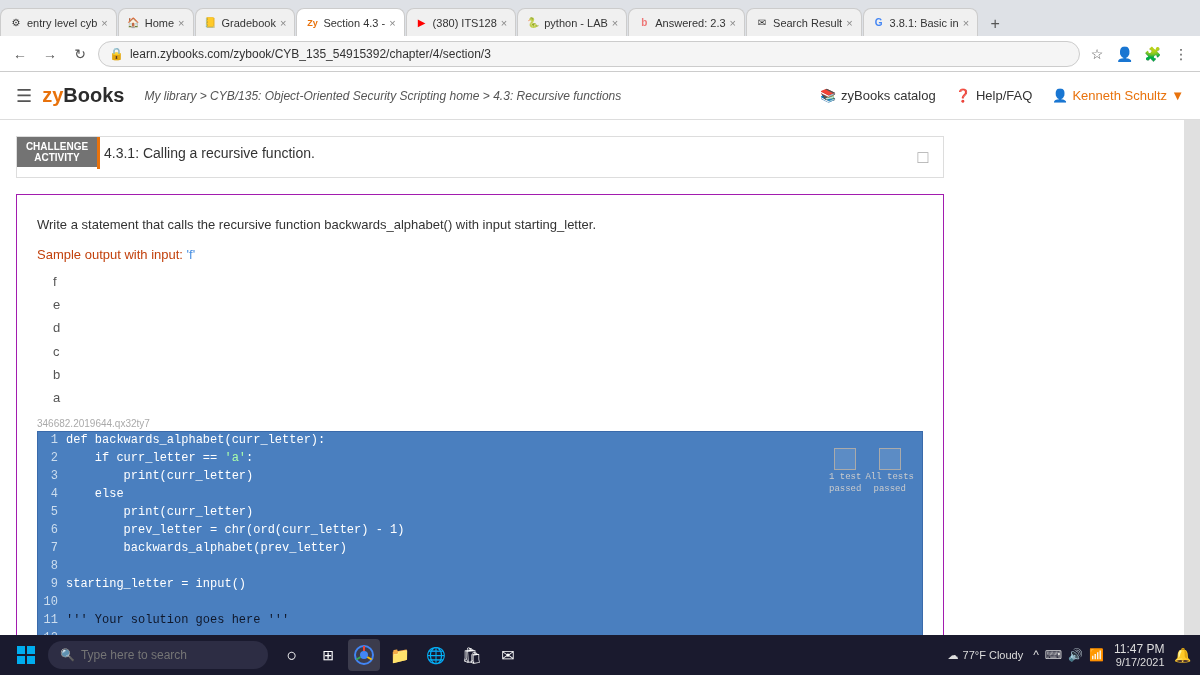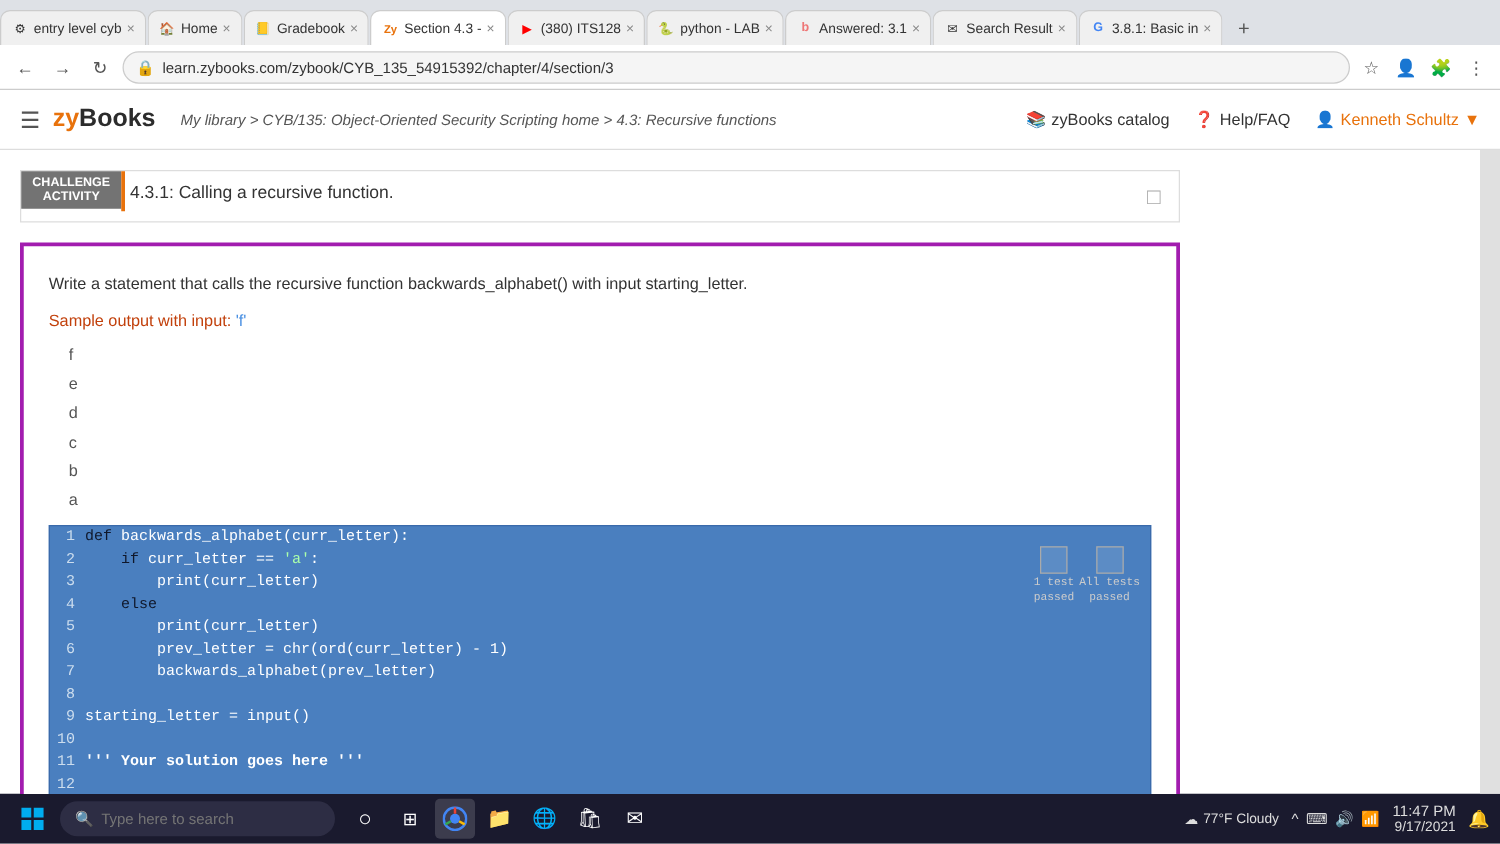--- a/index.html
+++ b/index.html
@@ -35,41 +35,41 @@
     .content-wrapper { width: 100%; max-width: 960px; padding: 16px; }
 
     
     .challenge-header { display: flex; align-items: flex-start; margin-bottom: 16px; background: #fff; border: 1px solid #ddd; }
     .challenge-label { background: #737373; color: #fff; font-size: 10px; font-weight: bold; padding: 4px 8px; text-align: center; white-space: nowrap; min-width: 80px; }
     .challenge-label .ch-line1 { font-size: 10px; }
     .challenge-label .ch-line2 { font-size: 10px; }
     .challenge-title-bar { flex: 1; padding: 8px 4px; font-size: 14px; color: #333; border-left: 3px solid #e8720c; }
     .challenge-corner { width: 40px; height: 40px; display: flex; align-items: center; justify-content: center; color: #aaa; font-size: 18px; }
 
-    .section-box { background: #fff; border: 3px solid #a21caf; padding: 20px; margin-bottom: 12px; }
+    .section-box { background: #fff; border: 1px solid #a21caf; padding: 20px; margin-bottom: 12px; }
 
     .description { font-size: 13px; color: #333; margin-bottom: 12px; line-height: 1.5; }
 
     .sample-output { font-size: 13px; color: #333; margin-bottom: 8px; }
     .sample-output-label { color: #c2410c; }
     .sample-output-input { color: #4a90e2; }
     .output-lines { margin: 8px 0 8px 16px; }
     .output-lines div { font-size: 13px; color: #555; line-height: 1.8; }
 
     
     .code-editor-wrapper { position: relative; margin-top: 8px; }
     .code-id { font-size: 10px; color: #aaa; margin-bottom: 2px; }
     .code-editor { background: #4a7fbf; border: 1px solid #3a6aaa; font-family: 'Courier New', monospace; font-size: 12px; position: relative; }
     .code-line { display: flex; align-items: flex-start; min-height: 18px; }
     .code-line:last-child { }
     .line-num { width: 28px; text-align: right; padding-right: 8px; color: #cde; font-size: 12px; user-select: none; flex-shrink: 0; padding-top: 1px; }
     .line-content { flex: 1; color: #fff; font-size: 12px; padding: 1px 0; white-space: pre; }
-    .keyword { color: #0f172a; }
+    .keyword { color: #ffffff; }
     .string-val { color: #aaffaa; }
-    .comment { color: #ffffff; font-weight: bold; }
+    .comment { color: #0f172a; }
     .editor-status { position: absolute; right: 8px; top: 8px; display: flex; gap: 4px; align-items: flex-end; }
     .status-badge { font-size: 9px; color: #fff; text-align: center; line-height: 1.2; }
 
     
     .taskbar { display: flex; align-items: center; background: #1a1a2e; height: 40px; flex-shrink: 0; padding: 0 8px; }
     .taskbar-start { display: flex; align-items: center; justify-content: center; width: 36px; height: 36px; color: #fff; cursor: pointer; }
     .taskbar-search { display: flex; align-items: center; background: #2d2d44; border-radius: 16px; padding: 0 12px; height: 28px; flex: 0 0 220px; margin-left: 4px; }
     .taskbar-search input { background: transparent; border: none; outline: none; color: #aaa; font-size: 12px; width: 160px; }
     .taskbar-search-icon { color: #aaa; font-size: 12px; margin-right: 6px; }
     .taskbar-apps { display: flex; align-items: center; gap: 4px; margin-left: 8px; flex: 1; }
@@ -115,21 +115,21 @@
       <span>(380) ITS128</span>
       <span class="tab-close">×</span>
     </div>
     <div class="tab">
       <span class="tab-icon">🐍</span>
       <span>python - LAB</span>
       <span class="tab-close">×</span>
     </div>
     <div class="tab">
       <span class="tab-icon" style="color:#e77;font-weight:bold;">b</span>
-      <span>Answered: 3.1</span>
+      <span>Answered: 2.3</span>
       <span class="tab-close">×</span>
     </div>
     <div class="tab">
       <span class="tab-icon">✉</span>
       <span>Search Result</span>
       <span class="tab-close">×</span>
     </div>
     <div class="tab">
       <span class="tab-icon" style="color:#4285f4;font-weight:bold;">G</span>
       <span>3.8.1: Basic in</span>
@@ -203,20 +203,21 @@
           <div class="output-lines">
             <div>f</div>
             <div>e</div>
             <div>d</div>
             <div>c</div>
             <div>b</div>
             <div>a</div>
           </div>
 
           <div class="code-editor-wrapper">
+            <div class="code-id">346682.2019644.qx32ty7</div>
             <div class="code-editor" style="position:relative;">
               <div class="code-line">
                 <span class="line-num">1</span>
                 <span class="line-content"><span class="keyword">def</span> backwards_alphabet(curr_letter):</span>
               </div>
               <div class="code-line">
                 <span class="line-num">2</span>
                 <span class="line-content">    <span class="keyword">if</span> curr_letter == <span class="string-val">'a'</span>:</span>
               </div>
               <div class="code-line">

